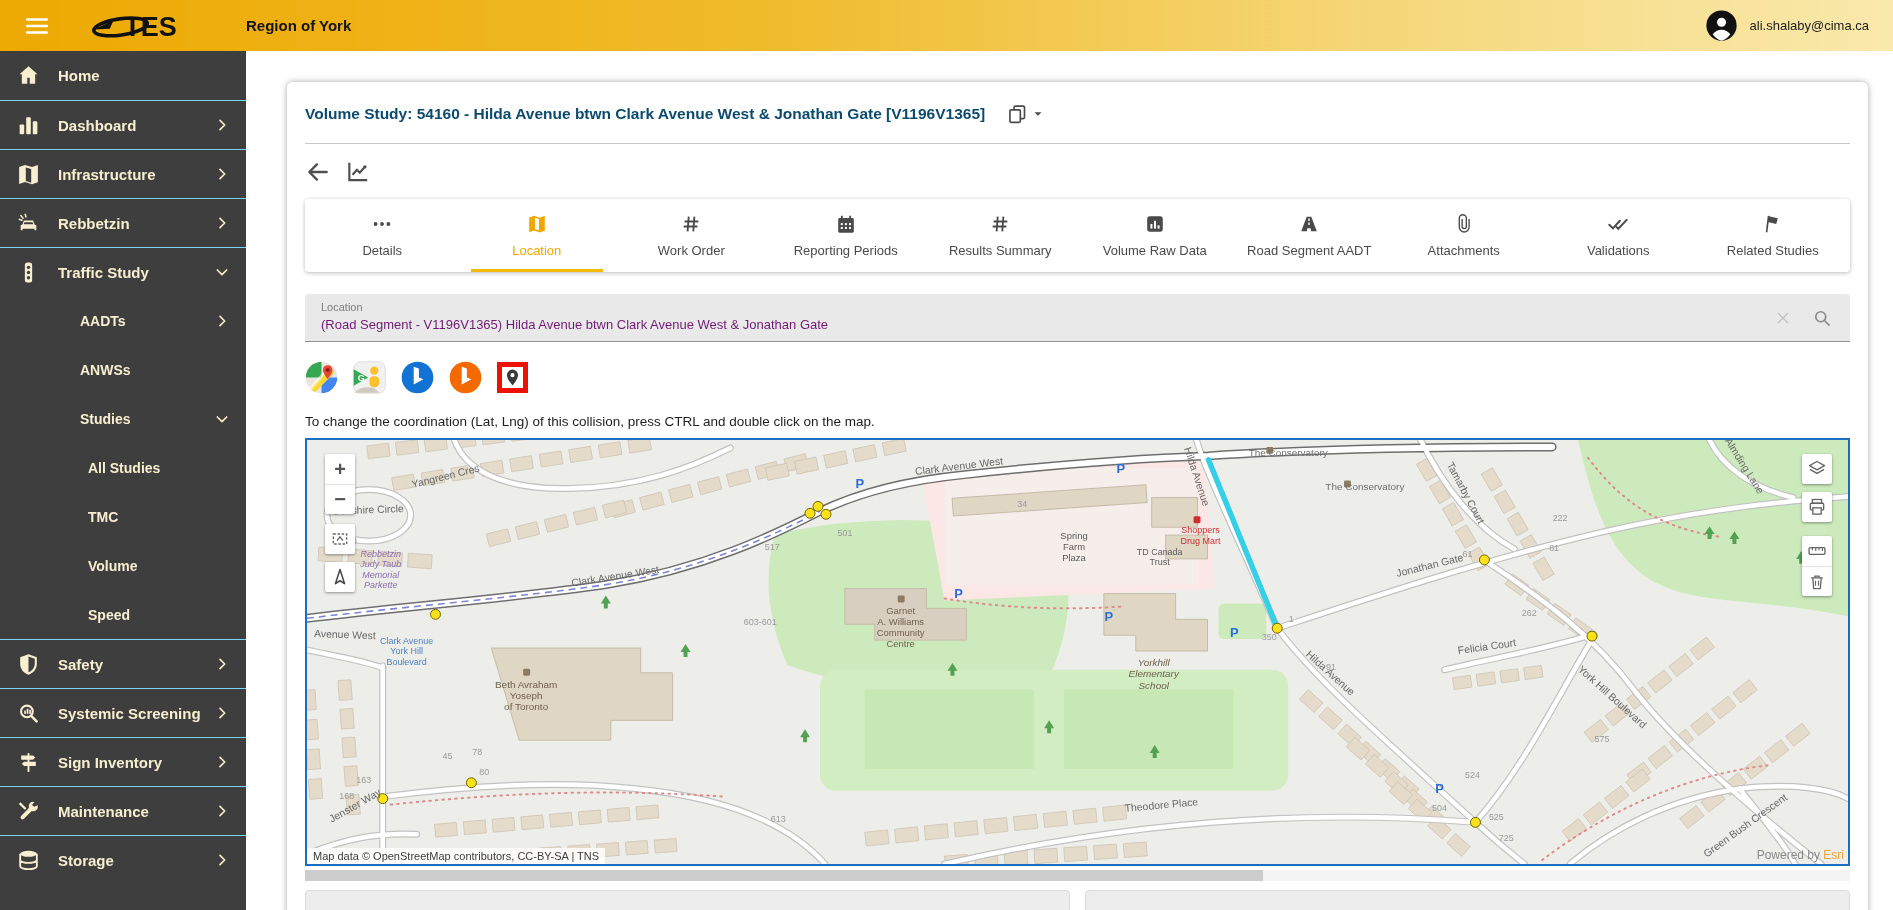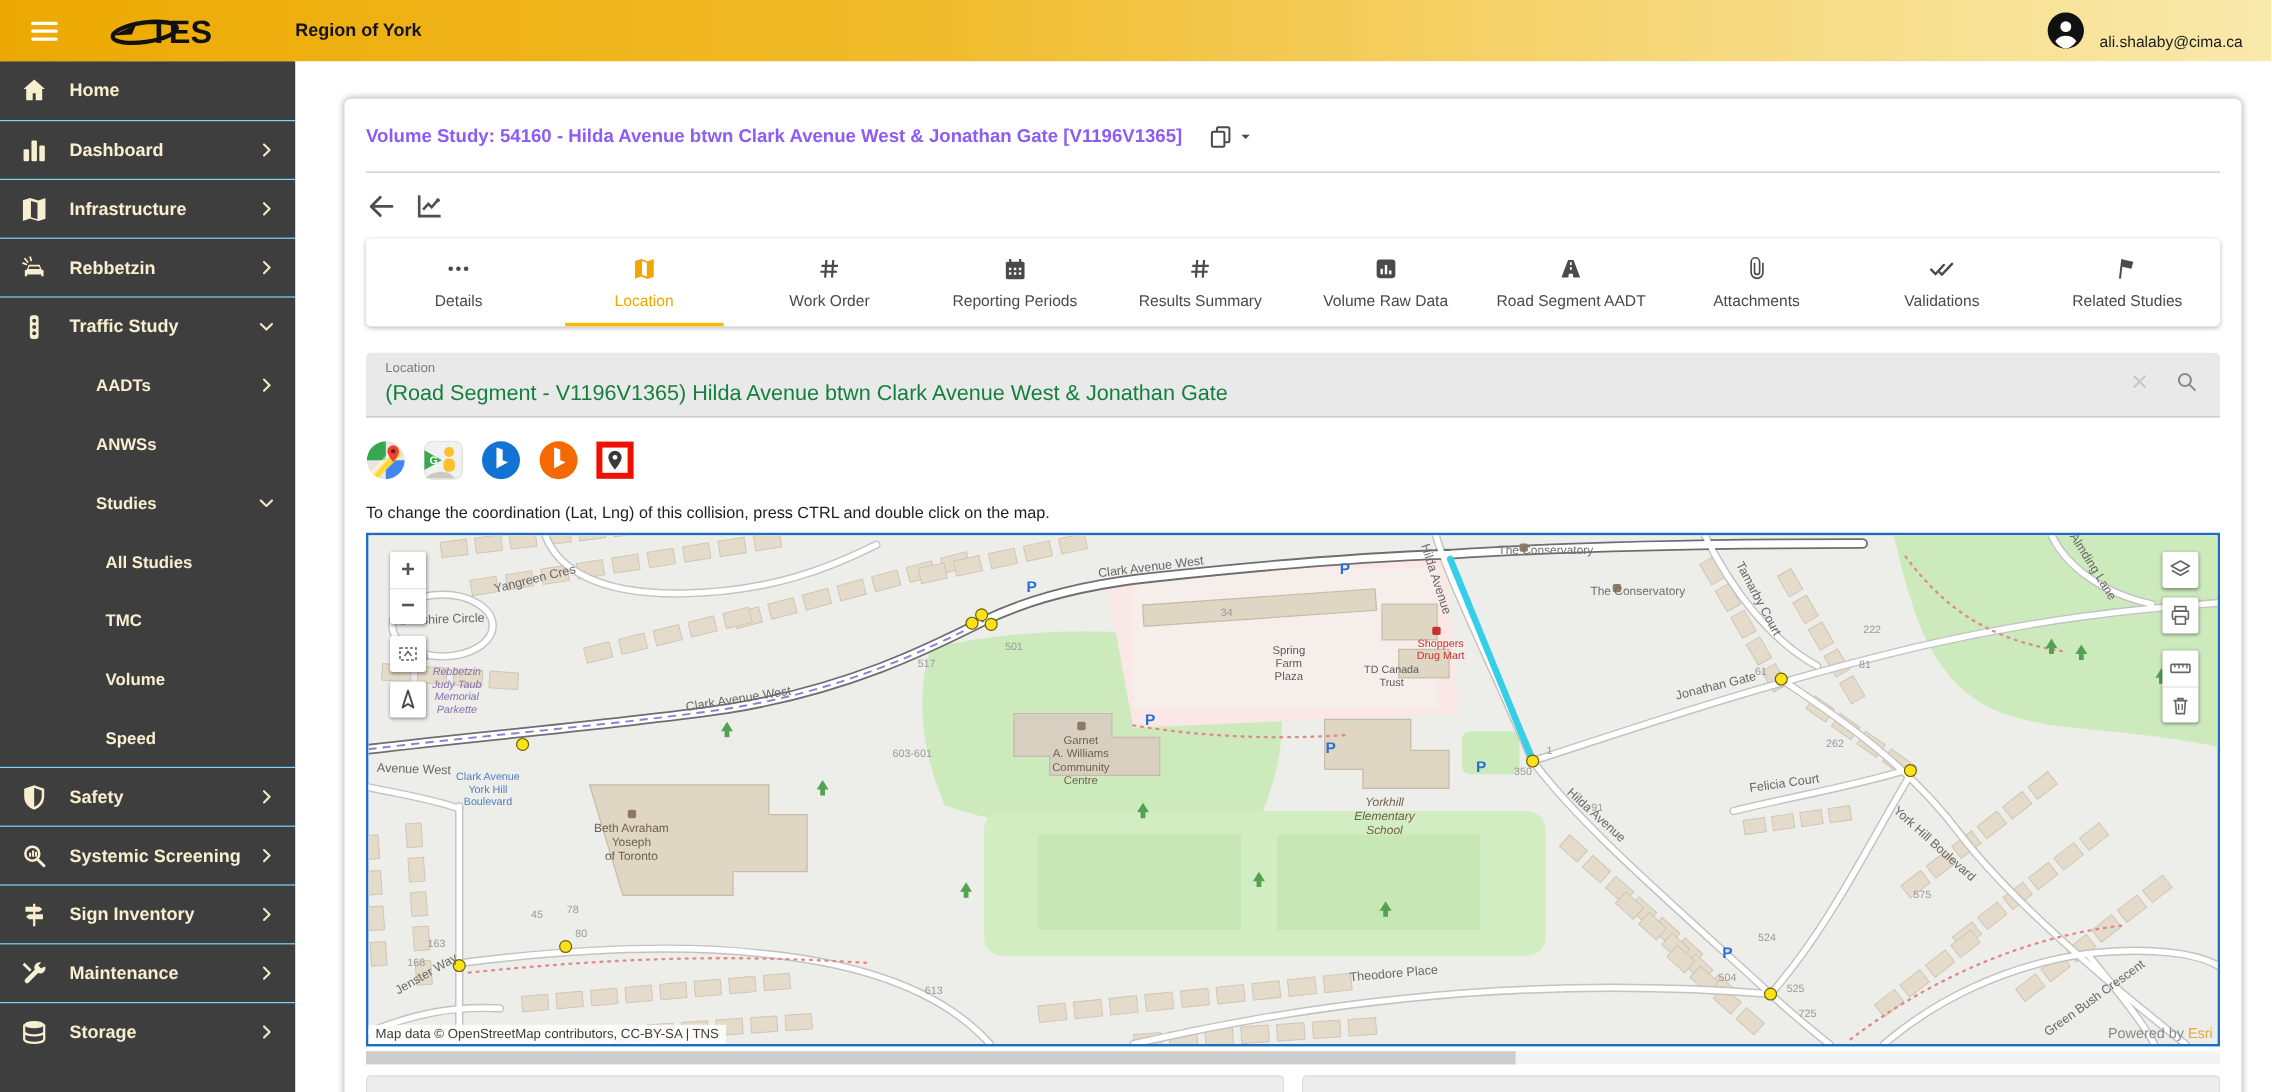--- a/index.html
+++ b/index.html
@@ -5,60 +5,60 @@
   *{box-sizing:border-box;margin:0;padding:0}
   html,body{width:1893px;height:910px;overflow:hidden;background:#fff;
     font-family:"Liberation Sans",sans-serif;position:relative}
   
   .hdr{position:absolute;top:0;left:0;width:1893px;height:51px;z-index:10;
     background:linear-gradient(90deg,#eda902 0%,#f0bb2a 40%,#f6d97e 75%,#f9e9ac 100%);
     display:flex;align-items:center;padding:0 24px}
   .burger{width:26px;height:26px;cursor:pointer}
   .logo{margin-left:40px;height:36px;cursor:pointer}
   .region{margin-left:48px;font-size:15px;font-weight:bold;color:#141414}
-  .user{margin-left:auto;display:flex;align-items:flex-end;gap:12px}
+  .user{margin-left:auto;display:flex;align-items:center;gap:12px}
   .avatar{width:33px;height:33px;cursor:pointer}
   .email{font-size:13px;color:#1c1c1c}
   
   .sidebar{position:absolute;top:51px;left:0;width:246px;height:859px;background:#3e3e3e;overflow:hidden;z-index:9}
   .sb-item{height:49px;display:flex;align-items:center;padding:0 16px;color:#f7efcf;
     font-weight:bold;font-size:15px;cursor:pointer}
   .sb-item.sep{border-top:1px solid #7dd3fc}
   .sb-icon{width:25px;height:25px;margin-right:17px;color:#f7efcf;flex:0 0 25px}
   .sb-icon svg{width:100%;height:100%}
   .lvl1{padding-left:80px;font-size:14px}
   .lvl2{padding-left:88px;font-size:14px}
   .sb-chev{margin-left:auto;width:16px;height:16px;color:#f2e9c8}
   .sb-chev svg{width:16px;height:16px}
   
   .card{position:absolute;left:287px;top:82px;width:1581px;height:838px;background:#fff;
     border-radius:6px;box-shadow:0 0 6px rgba(0,0,0,.35);padding:0 18px;z-index:5}
   .title-row{display:flex;align-items:center;padding-top:22px}
-  .study-title{font-size:15.5px;font-weight:bold;color:#8b5cf6}
+  .study-title{font-size:15.5px;font-weight:bold;color:#0c4a6e}
   .copy-btn{margin-left:22px;width:20px;height:20px;color:#4a4a4a;cursor:pointer}
   .caret-btn{margin-left:4px;width:14px;height:14px;color:#4a4a4a;cursor:pointer}
   .title-hr{border:none;border-top:1px solid #c9c9c9;margin-top:19px}
   .tool-row{margin-top:15px;display:flex;align-items:center;gap:14px}
   .tool-btn{width:26px;height:26px;color:#4f4f4f;cursor:pointer}
   
   .tabbar{margin-top:14px;display:flex;height:73px;background:#fff;border-radius:4px;
     box-shadow:0 1px 4px rgba(0,0,0,.28)}
   .tab{flex:1;display:flex;flex-direction:column;align-items:center;justify-content:center;
     gap:8px;font-size:13px;color:#4a4a4a;position:relative;cursor:pointer}
   .tab .tic{width:22px;height:22px;color:#4a4a4a}
   .tab .tic svg{width:100%;height:100%}
   .tab.active{color:#f0a800}
   .tab.active .tic{color:#f0a800}
   .tab.active::after{content:"";position:absolute;left:50%;bottom:0;transform:translateX(-50%);
     width:132px;height:3px;background:#f6ba00}
   
   .loc-field{margin-top:22px;background:#e9e9e9;border-bottom:1px solid #949494;
     border-radius:4px 4px 0 0;padding:7px 16px 9px;position:relative;cursor:text}
   .loc-label{font-size:11px;color:#7d7d7d}
-  .loc-value{font-size:18px;color:#15803d;margin-top:4px}
+  .loc-value{font-size:13px;color:#701a75;margin-top:4px}
   .loc-x{position:absolute;right:58px;top:15px;width:18px;height:18px;cursor:pointer}
   .loc-search{position:absolute;right:18px;top:14px;width:20px;height:20px;cursor:pointer}
   
   .links-row{margin-top:13px;display:flex;align-items:center;gap:15px;height:44px}
   .mlink{width:33px;height:33px;cursor:pointer}
   .mlink svg{width:100%;height:100%}
   .pin-box{width:31px;height:31px;background:#fff;border:5px solid #ee1100;display:flex;
     align-items:center;justify-content:center;cursor:pointer}
   .pin-box svg{width:19px;height:19px}
   .instruction{margin-top:15px;font-size:13.5px;color:#1e1e1e}

